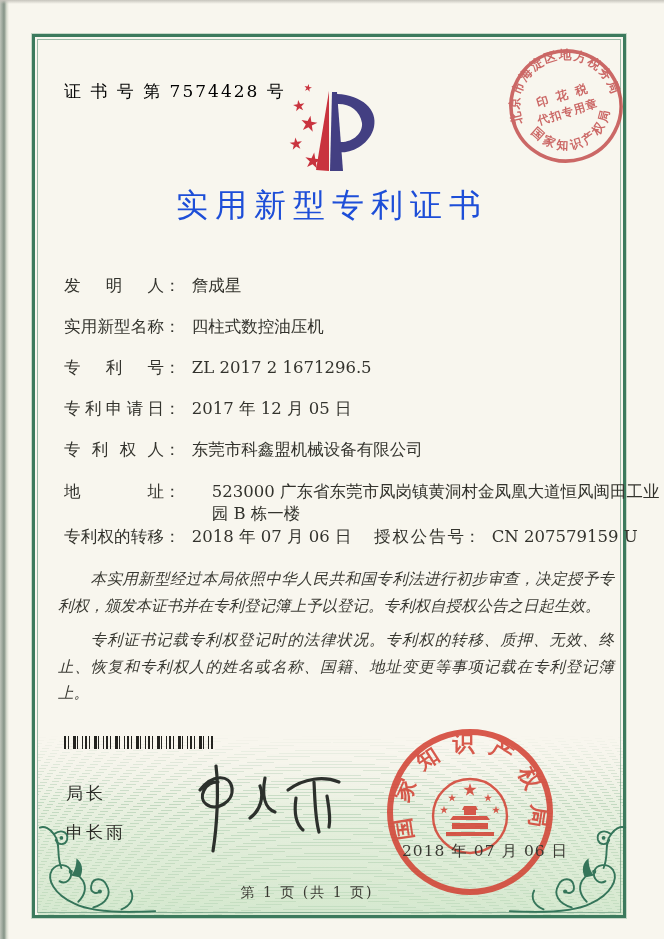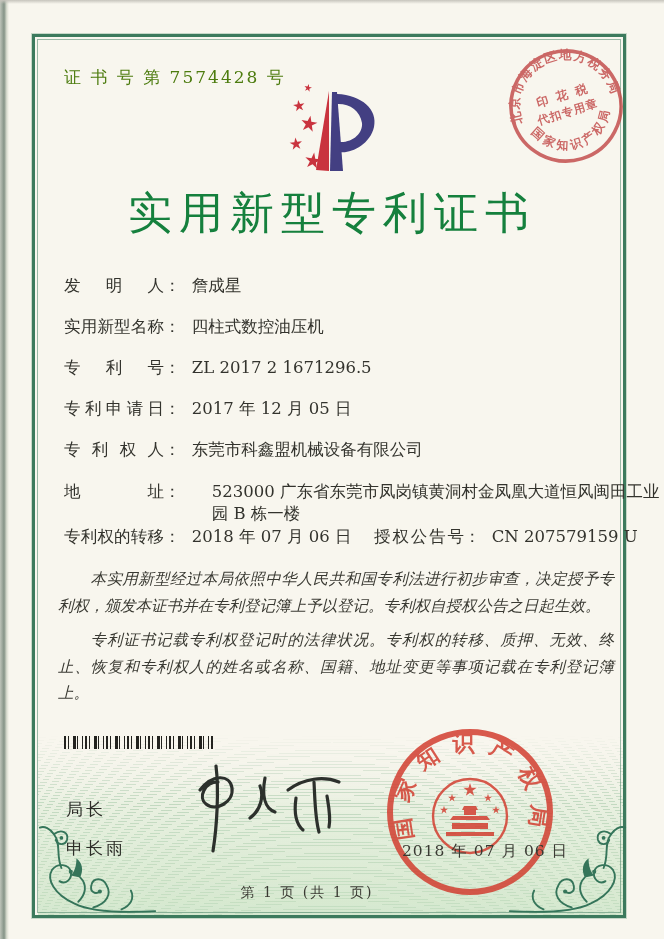--- a/index.html
+++ b/index.html
@@ -38,28 +38,28 @@
     background-image:
       linear-gradient(180deg, rgba(213,233,208,0) 0%, rgba(209,231,203,.55) 55%, rgba(201,227,196,.75) 100%),
       repeating-radial-gradient(1400px 780px at 50% 1080px,
         rgba(96,155,112,.42) 0px, rgba(96,155,112,.42) 1px,
         rgba(255,255,255,0) 1px, rgba(255,255,255,0) 5px);
     -webkit-mask-image:linear-gradient(180deg, transparent 0, #000 70px);
     mask-image:linear-gradient(180deg, transparent 0, #000 70px);
     z-index:0;
   }
   .cert-no {
-    position:absolute; left:64px; top:66px;
-    font-size:17px; letter-spacing:2px; color:#4d7c0f; z-index:1;
+    position:absolute; left:64px; top:80px;
+    font-size:17px; letter-spacing:2px; color:#000000; z-index:1;
   }
   .logo { position:absolute; left:288px; top:80px; width:140px; height:115px; z-index:1; }
   .tax-stamp { position:absolute; left:502px; top:42px; width:128px; height:128px; z-index:2; }
   .title {
     position:absolute; left:0; right:0; top:184px; text-align:center;
-    font-size:44px; letter-spacing:7px; color:#15803d; font-weight:500; z-index:1;
+    font-size:32px; letter-spacing:7px; color:#1d4ed8; font-weight:500; z-index:1;
   }
   .fields { position:absolute; left:64px; top:276px; width:560px; font-size:16.5px; color:#33332d; z-index:1; }
   .field-row { margin-bottom:21px; line-height:20px; position:relative; white-space:nowrap; }
   .field-label {
     display:inline-block; width:100px; vertical-align:top;
     text-align:justify; text-align-last:justify;
   }
   .field-colon { display:inline-block; vertical-align:top; }
   .field-value { display:inline-block; vertical-align:top; margin-left:6px; }
   .field-row.addr { line-height:22px; margin-bottom:2px; }
@@ -75,21 +75,21 @@
   .barcode {
     position:absolute; left:64px; top:736px; width:150px; height:13px; z-index:1;
     background:repeating-linear-gradient(90deg,
       #23231f 0 2px, transparent 2px 4px,
       #23231f 4px 5px, transparent 5px 9px,
       #23231f 9px 12px, transparent 12px 13px,
       #23231f 13px 14px, transparent 14px 18px,
       #23231f 18px 19px, transparent 19px 21px);
   }
   .signoff {
-    position:absolute; left:66px; top:798px; z-index:1;
+    position:absolute; left:66px; top:782px; z-index:1;
     font-family:Liberation Mono, monospace;
     font-size:17px; letter-spacing:3px; color:#2d2d28; font-weight:500;
   }
   .signoff .line { margin-bottom:16px; }
   .signature { position:absolute; left:168px; top:754px; width:185px; height:108px; z-index:1; }
   .seal { position:absolute; left:384px; top:726px; width:172px; height:172px; z-index:2; }
   .seal-date {
     position:absolute; left:402px; top:841px; width:170px; z-index:3;
     font-size:15.5px; letter-spacing:1px; color:#3a3a33;
   }

